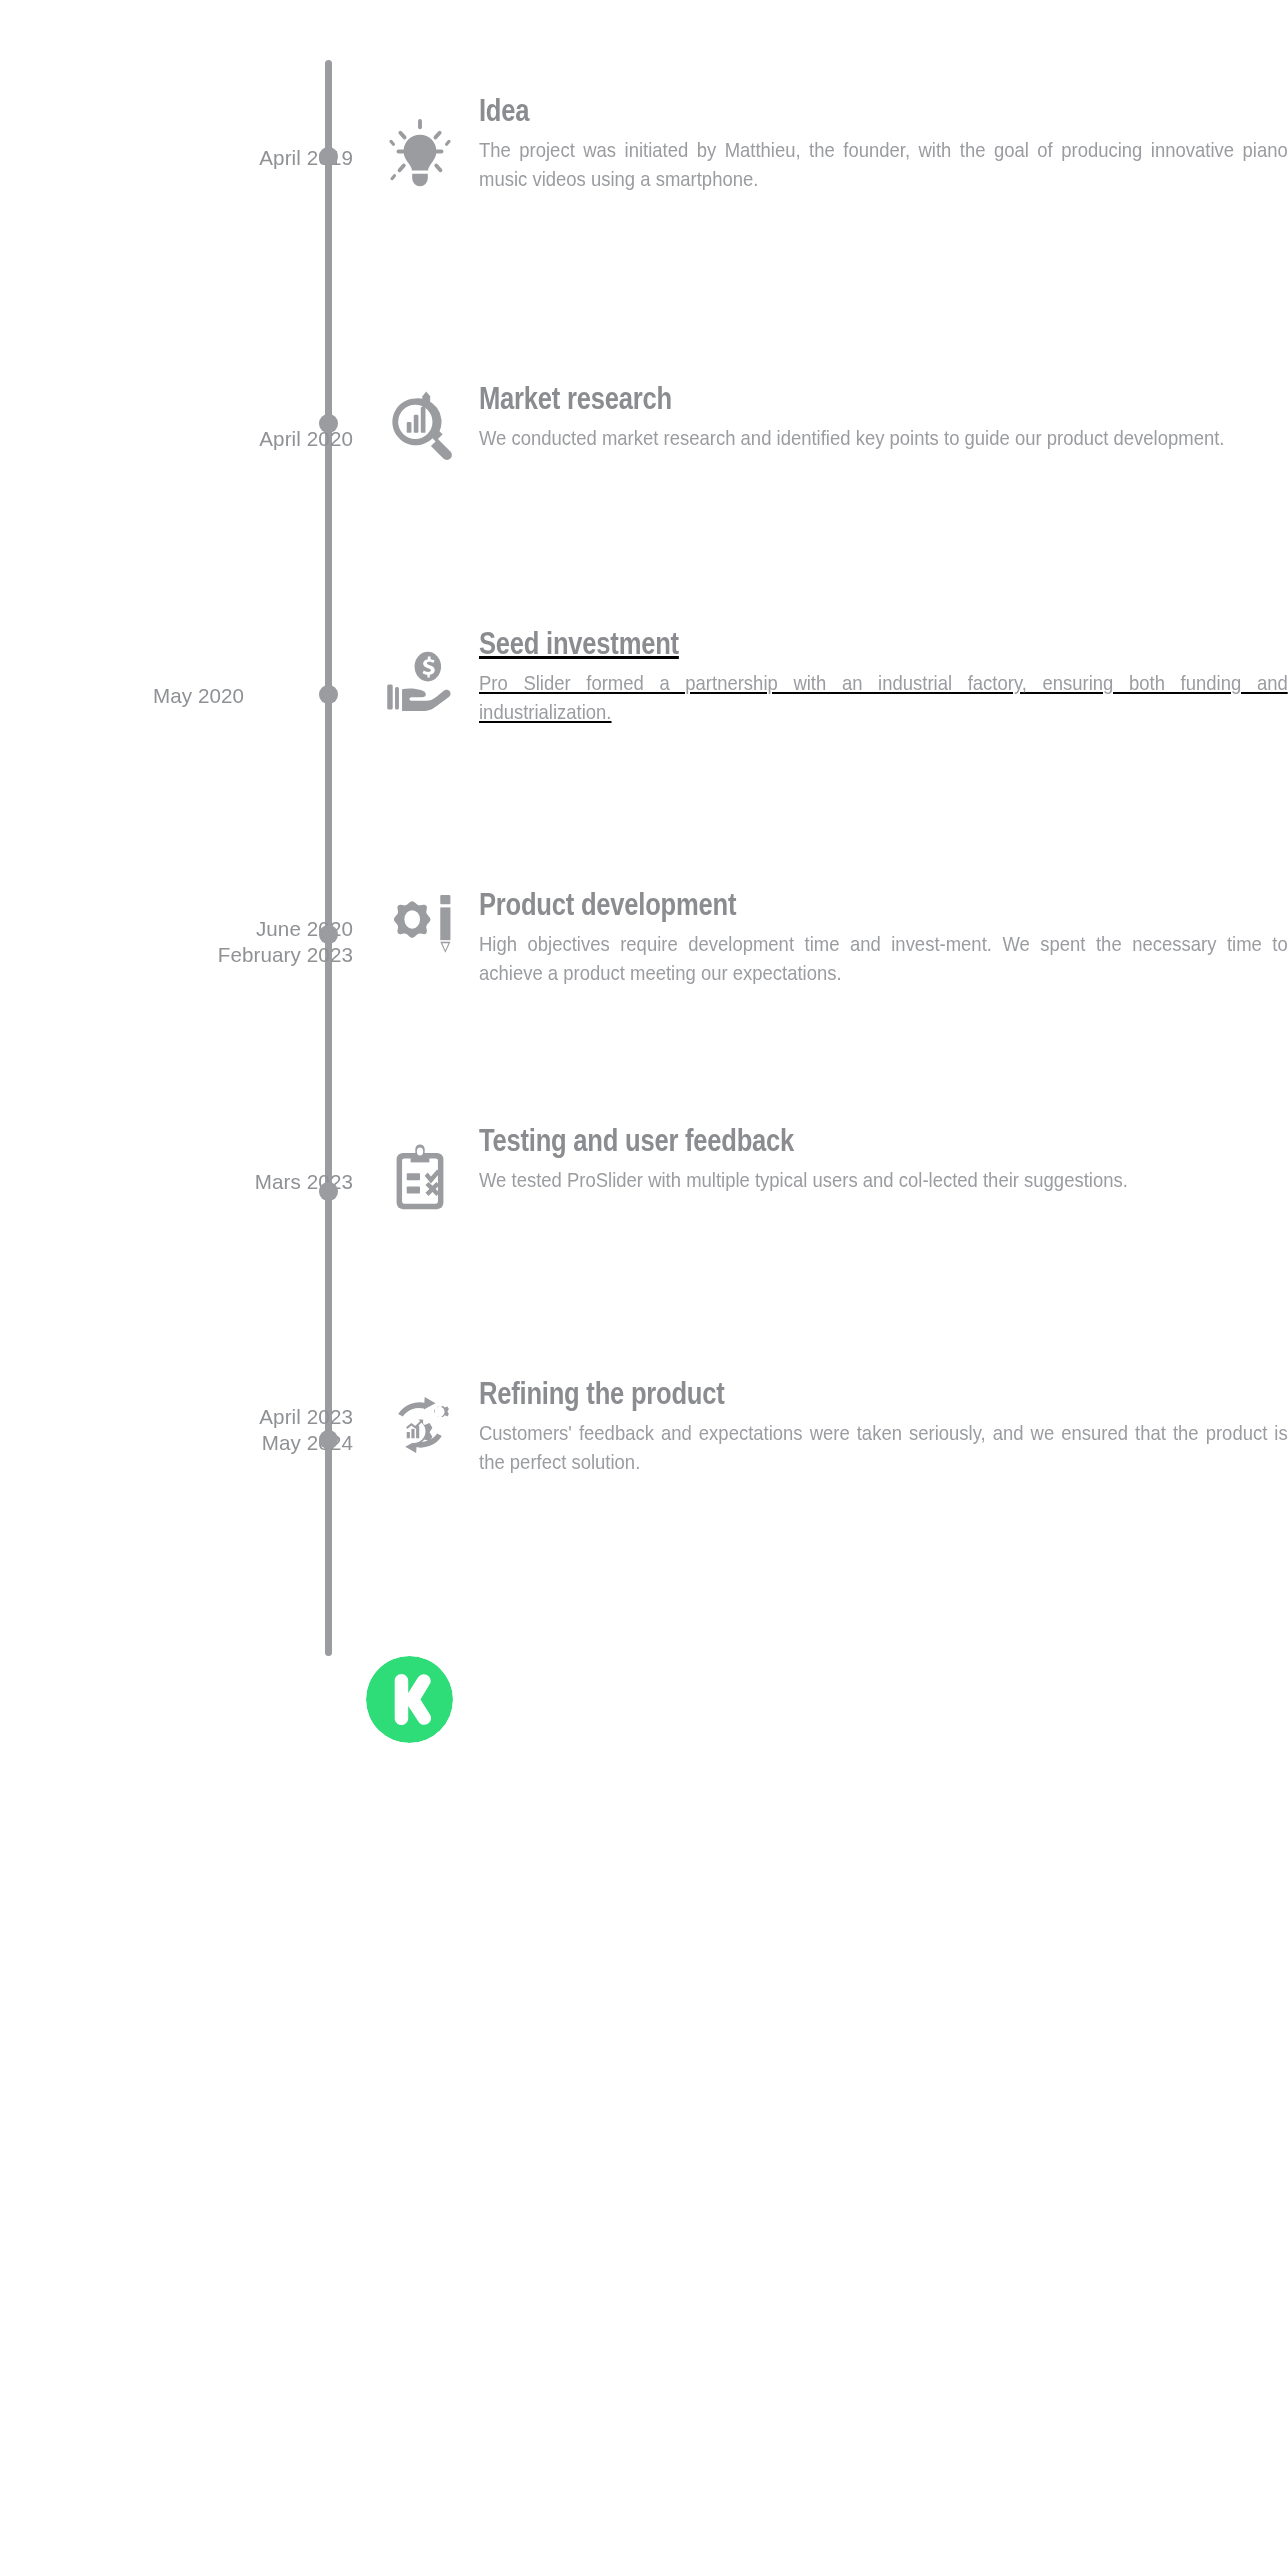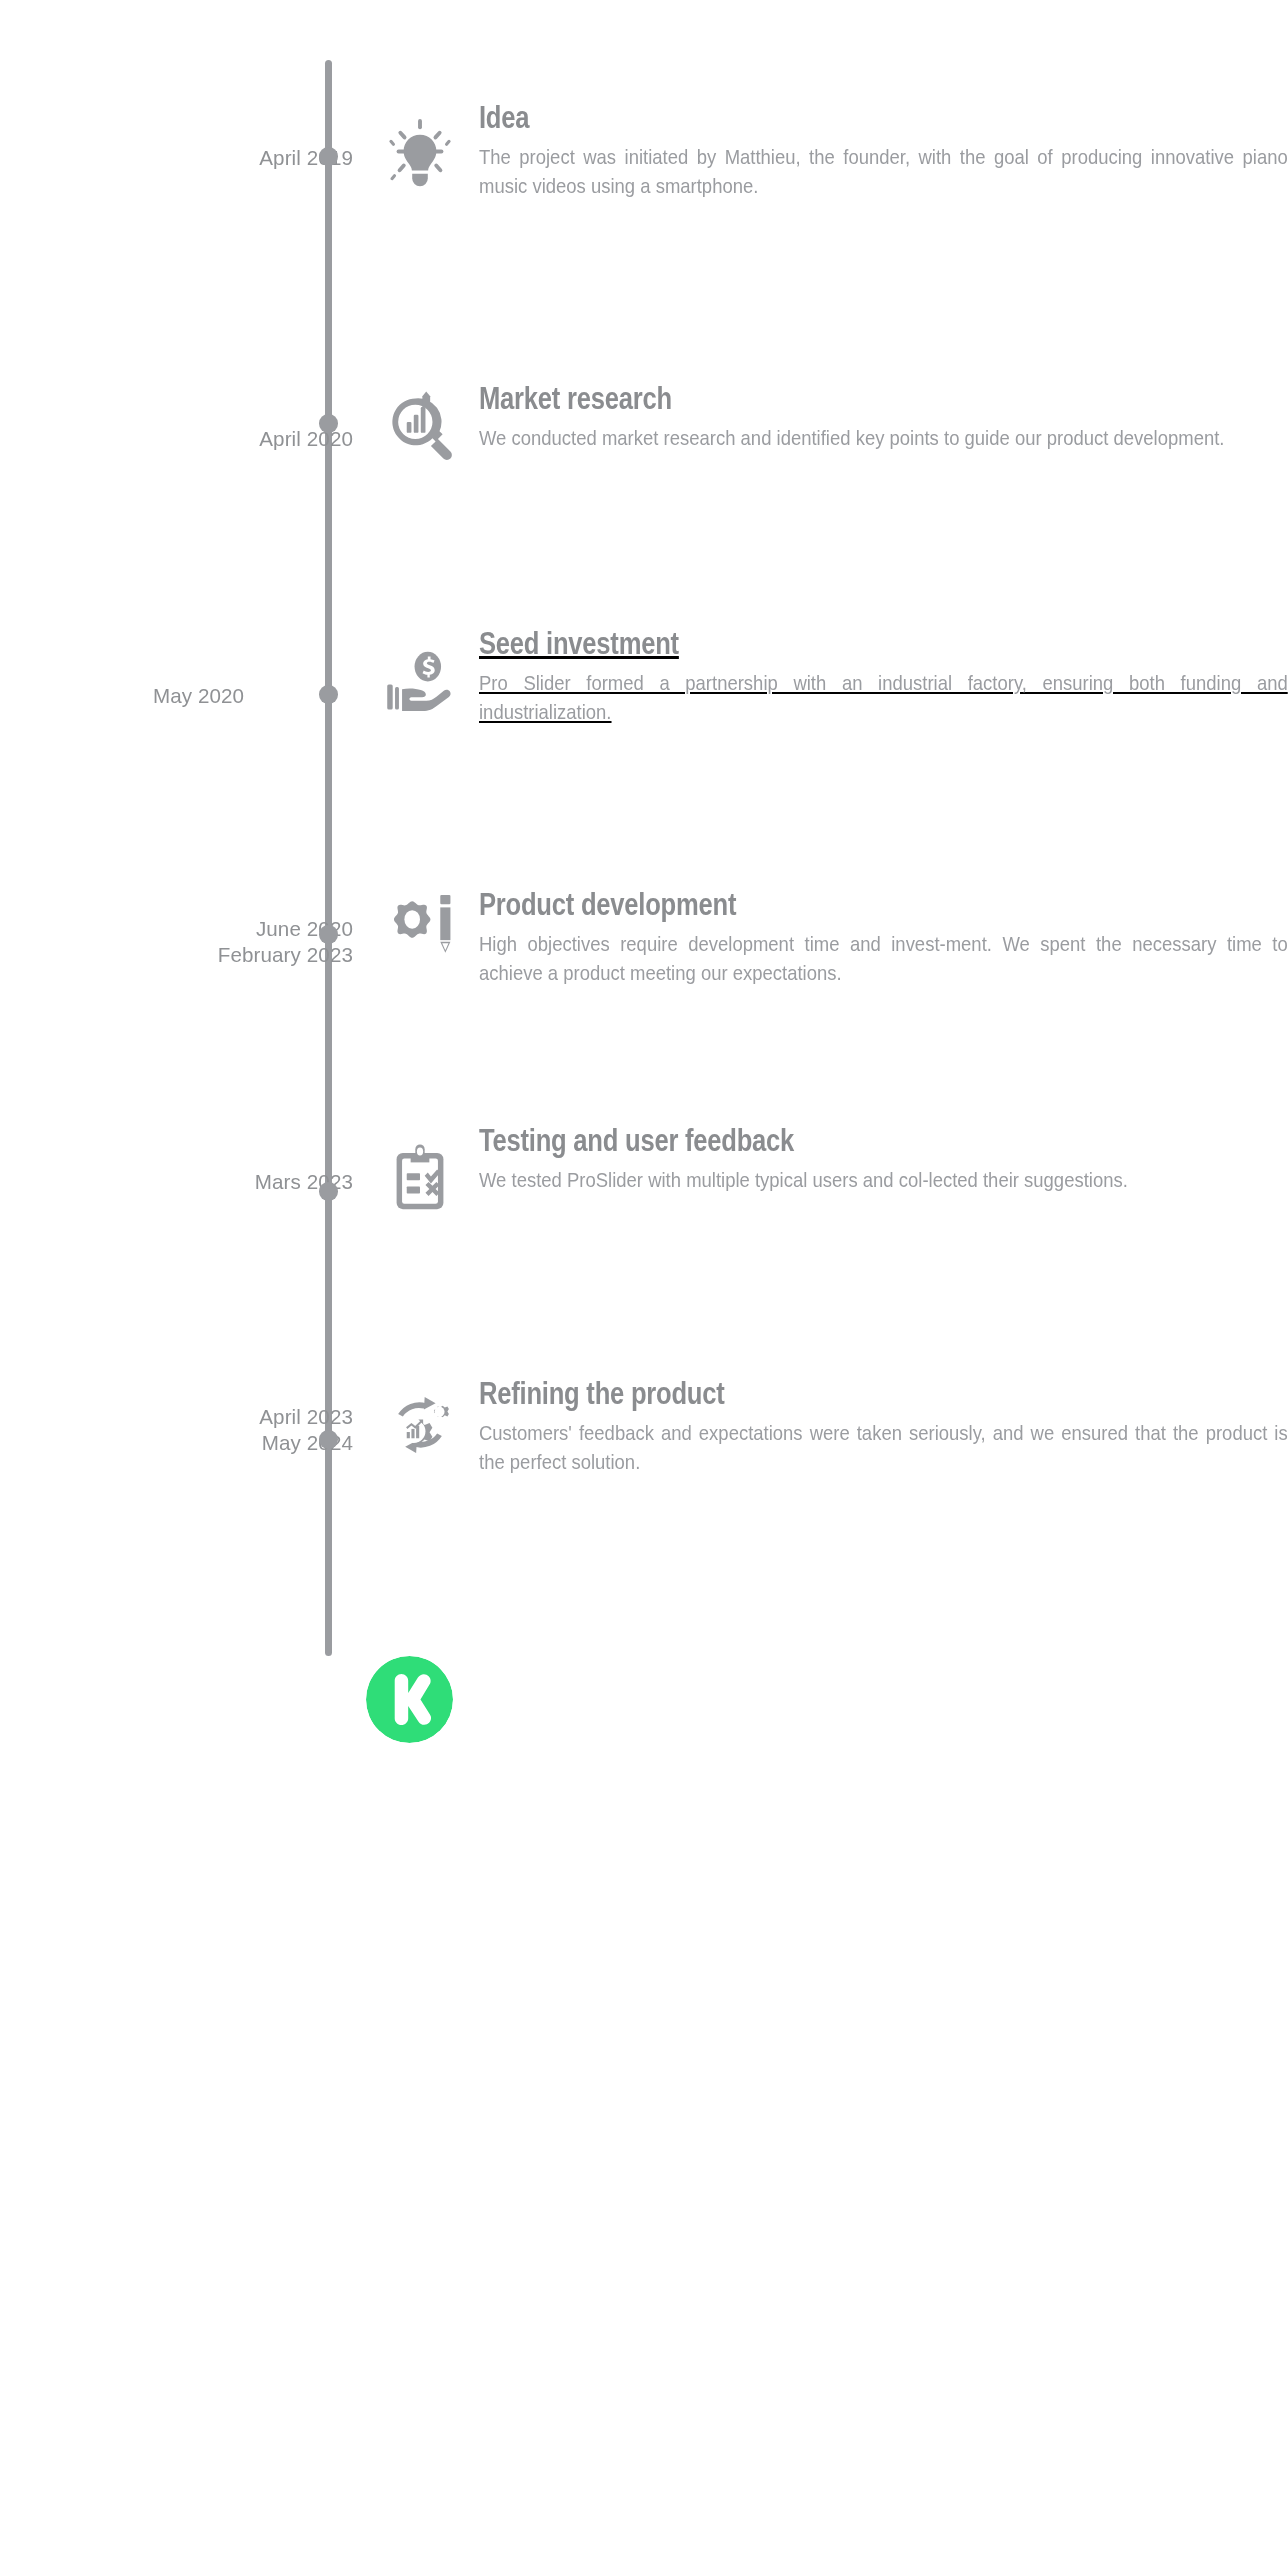--- a/index.html
+++ b/index.html
@@ -137,21 +137,21 @@
           <rect x="25" y="18" width="5" height="13" rx="2.5" transform="rotate(-42 27.5 24.5)"></rect>
           <rect x="70" y="18" width="5" height="13" rx="2.5" transform="rotate(42 72.5 24.5)"></rect>
           <rect x="24" y="60" width="5" height="13" rx="2.5" transform="rotate(42 26.5 66.5)"></rect>
           <rect x="71" y="60" width="5" height="13" rx="2.5" transform="rotate(-42 73.5 66.5)"></rect>
           <rect x="12" y="30" width="4" height="9" rx="2" transform="rotate(-40 14 34)"></rect>
           <rect x="84" y="30" width="4" height="9" rx="2" transform="rotate(40 86 34)"></rect>
           <rect x="14" y="74" width="4" height="9" rx="2" transform="rotate(40 16 78)"></rect>
         </g>
       </svg>
     </div>
-    <div class="body" style="top:7px;">
+    <div class="body" style="top:0px;">
       <div class="heading">Idea</div>
       <p class="para">The project was initiated by Matthieu, the founder, with the goal of producing innovative piano music videos using a smartphone.</p>
     </div>
   </div>
 
   <div class="entry" style="top:381px;">
     <div class="date" style="top:45px;">April 2020</div>
     <div class="dot" style="top:33px;"></div>
     <div class="icon" style="top:5.2px;">
       <svg viewBox="0 0 100 100" aria-hidden="true">

